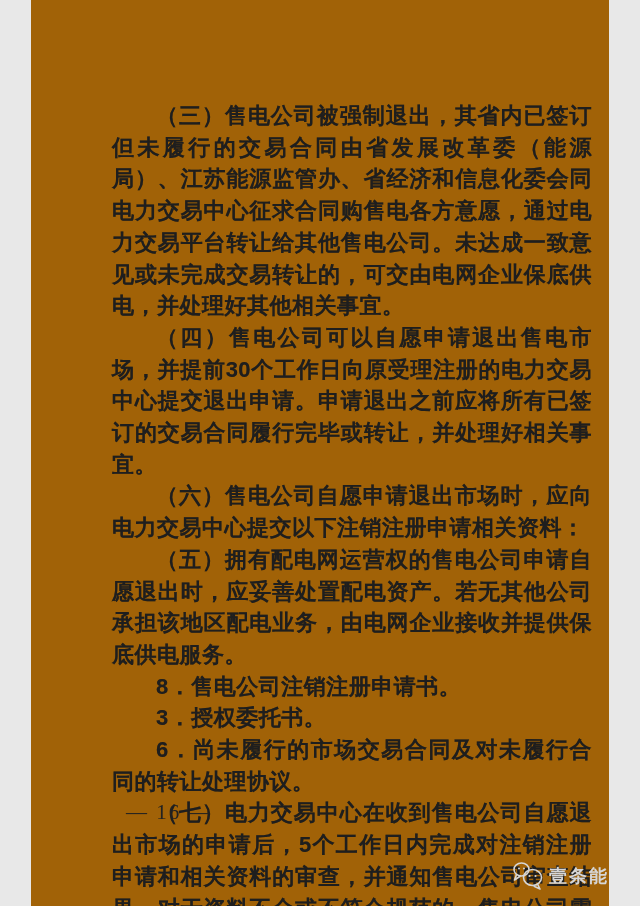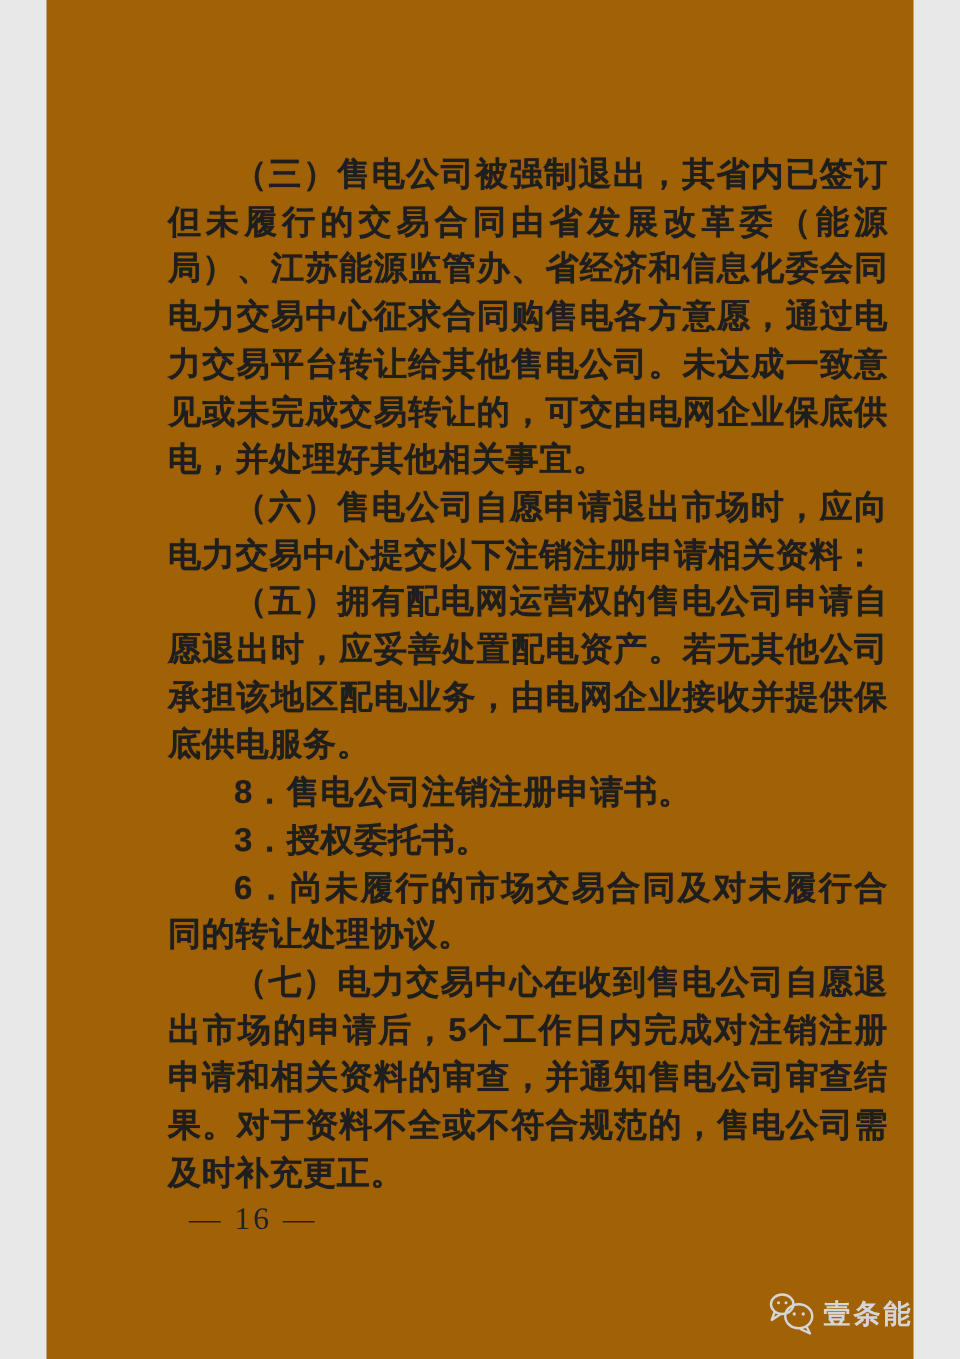--- a/index.html
+++ b/index.html
@@ -66,20 +66,21 @@
     color: #d6d6d6;
   }
 </style>
 </head>
 <body>
 
 <div class="page">
 
   <div class="content">
     <p>（三）售电公司被强制退出，其省内已签订但未履行的交易合同由省发展改革委（能源局）、江苏能源监管办、省经济和信息化委会同电力交易中心征求合同购售电各方意愿，通过电力交易平台转让给其他售电公司。未达成一致意见或未完成交易转让的，可交由电网企业保底供电，并处理好其他相关事宜。</p>
+    <p>（四）售电公司可以自愿申请退出售电市场，并提前30个工作日向原受理注册的电力交易中心提交退出申请。申请退出之前应将所有已签订的交易合同履行完毕或转让，并处理好相关事宜。</p>
     <p>（六）售电公司自愿申请退出市场时，应向电力交易中心提交以下注销注册申请相关资料：</p>
     <p>（五）拥有配电网运营权的售电公司申请自愿退出时，应妥善处置配电资产。若无其他公司承担该地区配电业务，由电网企业接收并提供保底供电服务。</p>
     <p>8．售电公司注销注册申请书。</p>
     <p>3．授权委托书。</p>
     <p>6．尚未履行的市场交易合同及对未履行合同的转让处理协议。</p>
     <p>（七）电力交易中心在收到售电公司自愿退出市场的申请后，5个工作日内完成对注销注册申请和相关资料的审查，并通知售电公司审查结果。对于资料不全或不符合规范的，售电公司需及时补充更正。</p>
   </div>
 
   <div class="page-number">— 16 —</div>
 

